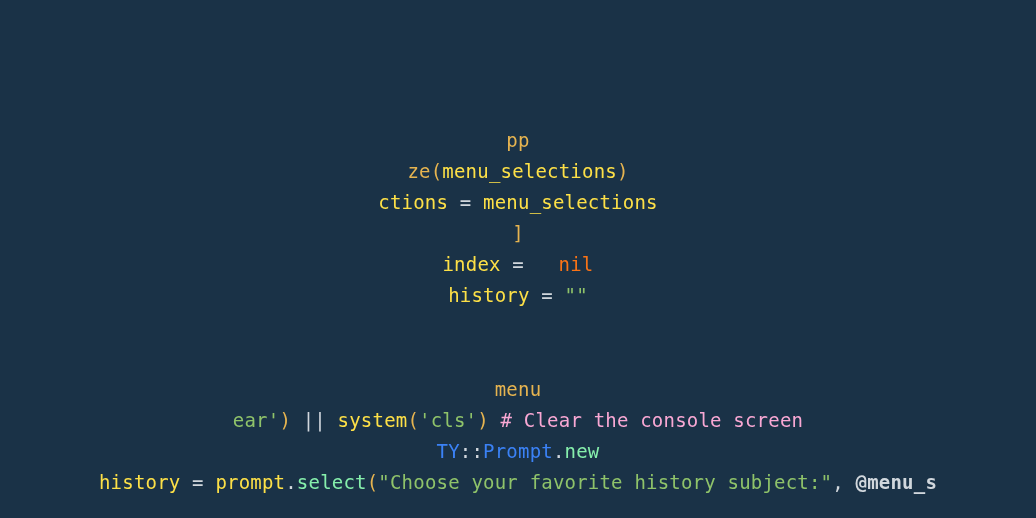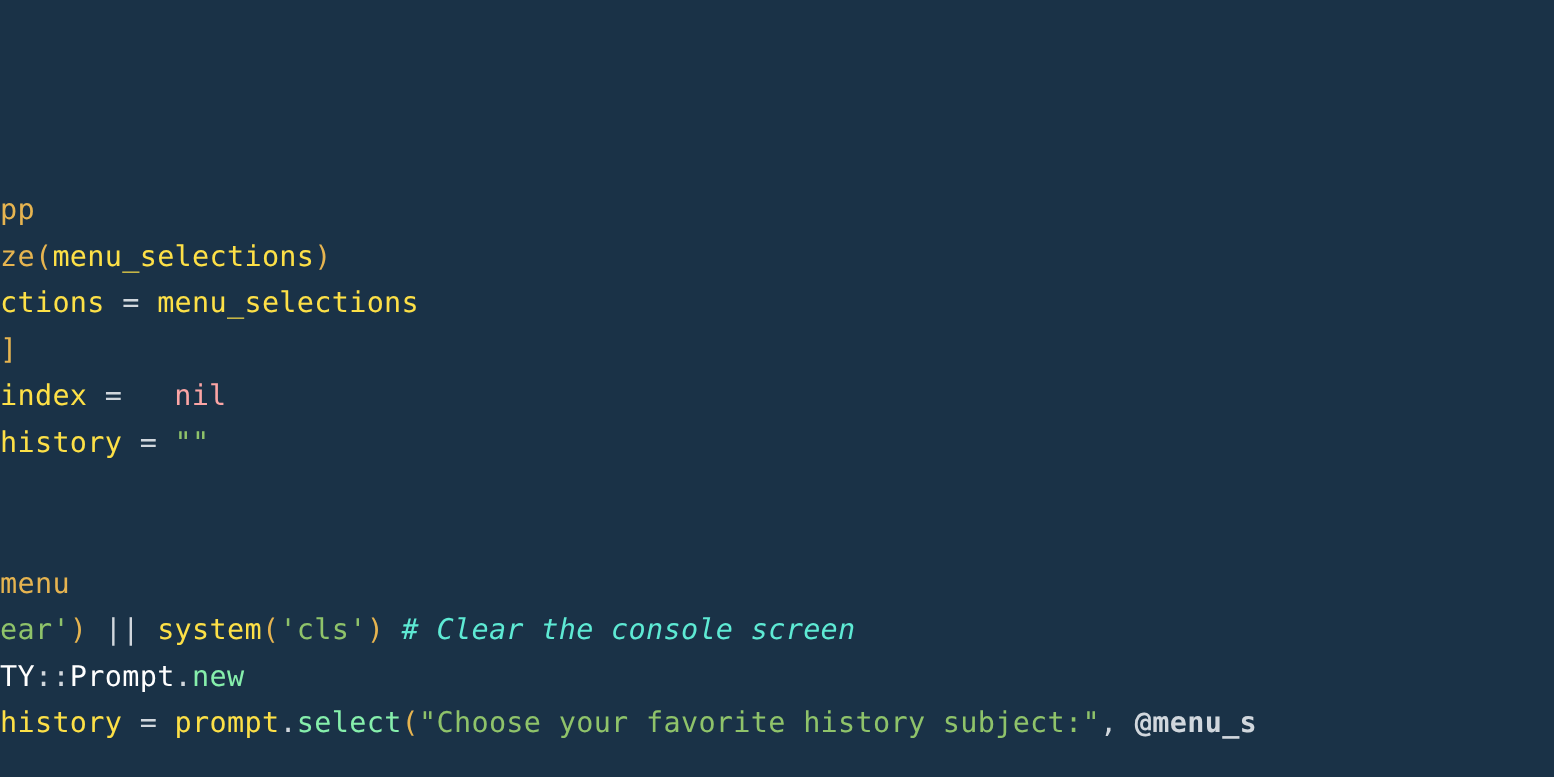--- a/index.html
+++ b/index.html
@@ -9,30 +9,30 @@
       font-size: 19px;
       line-height: 1.64;
       color: #d1d7dd;
       overflow: hidden;
       width: 1036px;
       height: 518px;
       padding-top: 0;
       white-space: pre;
       letter-spacing: 0.2px;
     }
-    .line { display: block; }
+    .line { display: block; text-align: center; }
     .tok-keyword { color: #e6b450; }
     .tok-ident { color: #fde047; }
     .tok-punct { color: #d1d7dd; }
     .tok-paren-yellow { color: #e6b450; }
     .tok-bracket-yellow { color: #e6b450; }
-    .tok-nil { color: #fca5a5; margin-left: 23px; }
+    .tok-nil { color: #f97316; margin-left: 23px; }
     .tok-string { color: #8fc36a; }
-    .tok-comment { color: #5eead4; font-style: italic; }
-    .tok-const { color: #ffffff; }
+    .tok-comment { color: #f9a8d4; }
+    .tok-const { color: #3b82f6; }
     .tok-method { color: #86efac; }
     .tok-ivar { color: #d1d7dd; font-weight: bold; }
   </style>
 </head>
 <body>
 
 
 
 <div id="editor"><span class="line"><span class="tok-keyword">pp</span></span><span class="line"><span class="tok-keyword">ze</span><span class="tok-paren-yellow">(</span><span class="tok-ident">menu_selections</span><span class="tok-paren-yellow">)</span></span><span class="line"><span class="tok-ident">ctions</span><span class="tok-punct"> = </span><span class="tok-ident">menu_selections</span></span><span class="line"><span class="tok-bracket-yellow">]</span></span><span class="line"><span class="tok-ident">index</span><span class="tok-punct"> = </span><span class="tok-nil">nil</span></span><span class="line"><span class="tok-ident">history</span><span class="tok-punct"> = </span><span class="tok-string">""</span></span><span class="line">&nbsp;</span><span class="line">&nbsp;</span><span class="line"><span class="tok-keyword">menu</span></span><span class="line"><span class="tok-string">ear'</span><span class="tok-paren-yellow">)</span><span class="tok-punct"> || </span><span class="tok-ident">system</span><span class="tok-paren-yellow">(</span><span class="tok-string">'cls'</span><span class="tok-paren-yellow">)</span><span class="tok-punct"> </span><span class="tok-comment"># Clear the console screen</span></span><span class="line"><span class="tok-const">TY</span><span class="tok-punct">::</span><span class="tok-const">Prompt</span><span class="tok-punct">.</span><span class="tok-method">new</span></span><span class="line"><span class="tok-ident">history</span><span class="tok-punct"> = </span><span class="tok-ident">prompt</span><span class="tok-punct">.</span><span class="tok-method">select</span><span class="tok-paren-yellow">(</span><span class="tok-string">"Choose your favorite history subject:"</span><span class="tok-punct">, </span><span class="tok-ivar">@menu_s</span></span></div>
 

